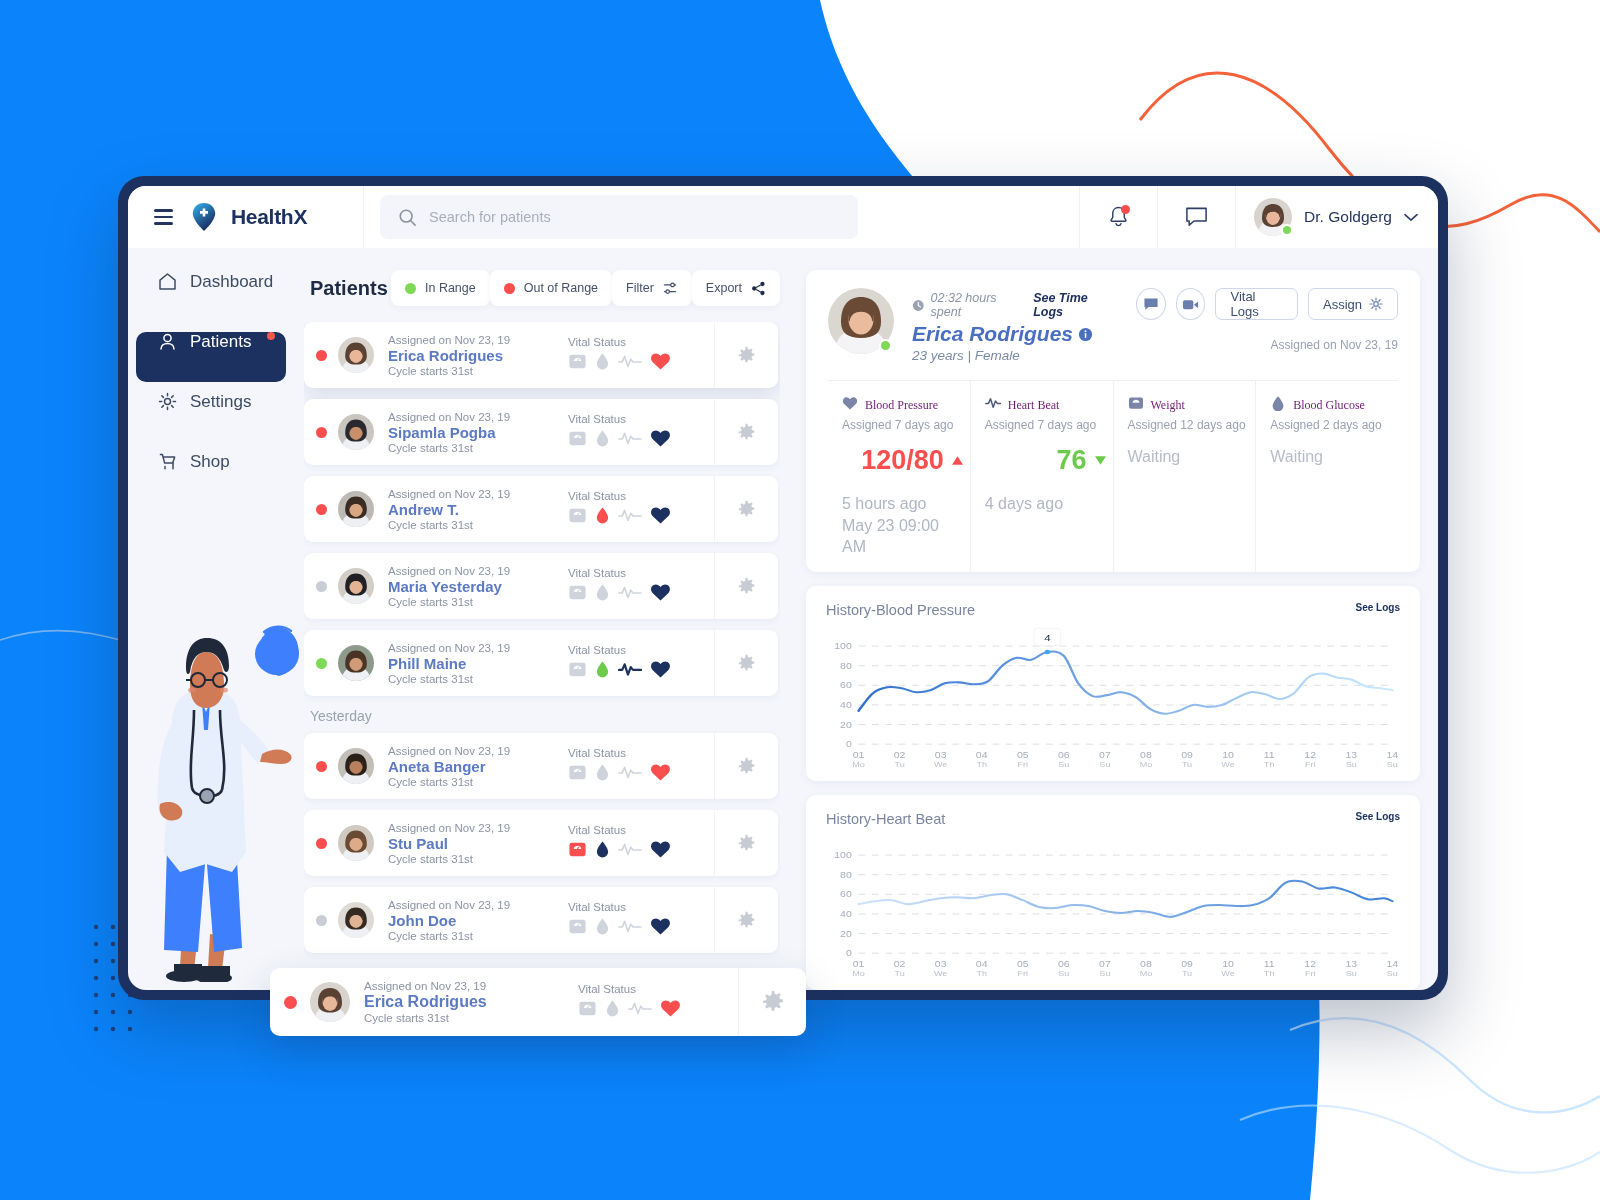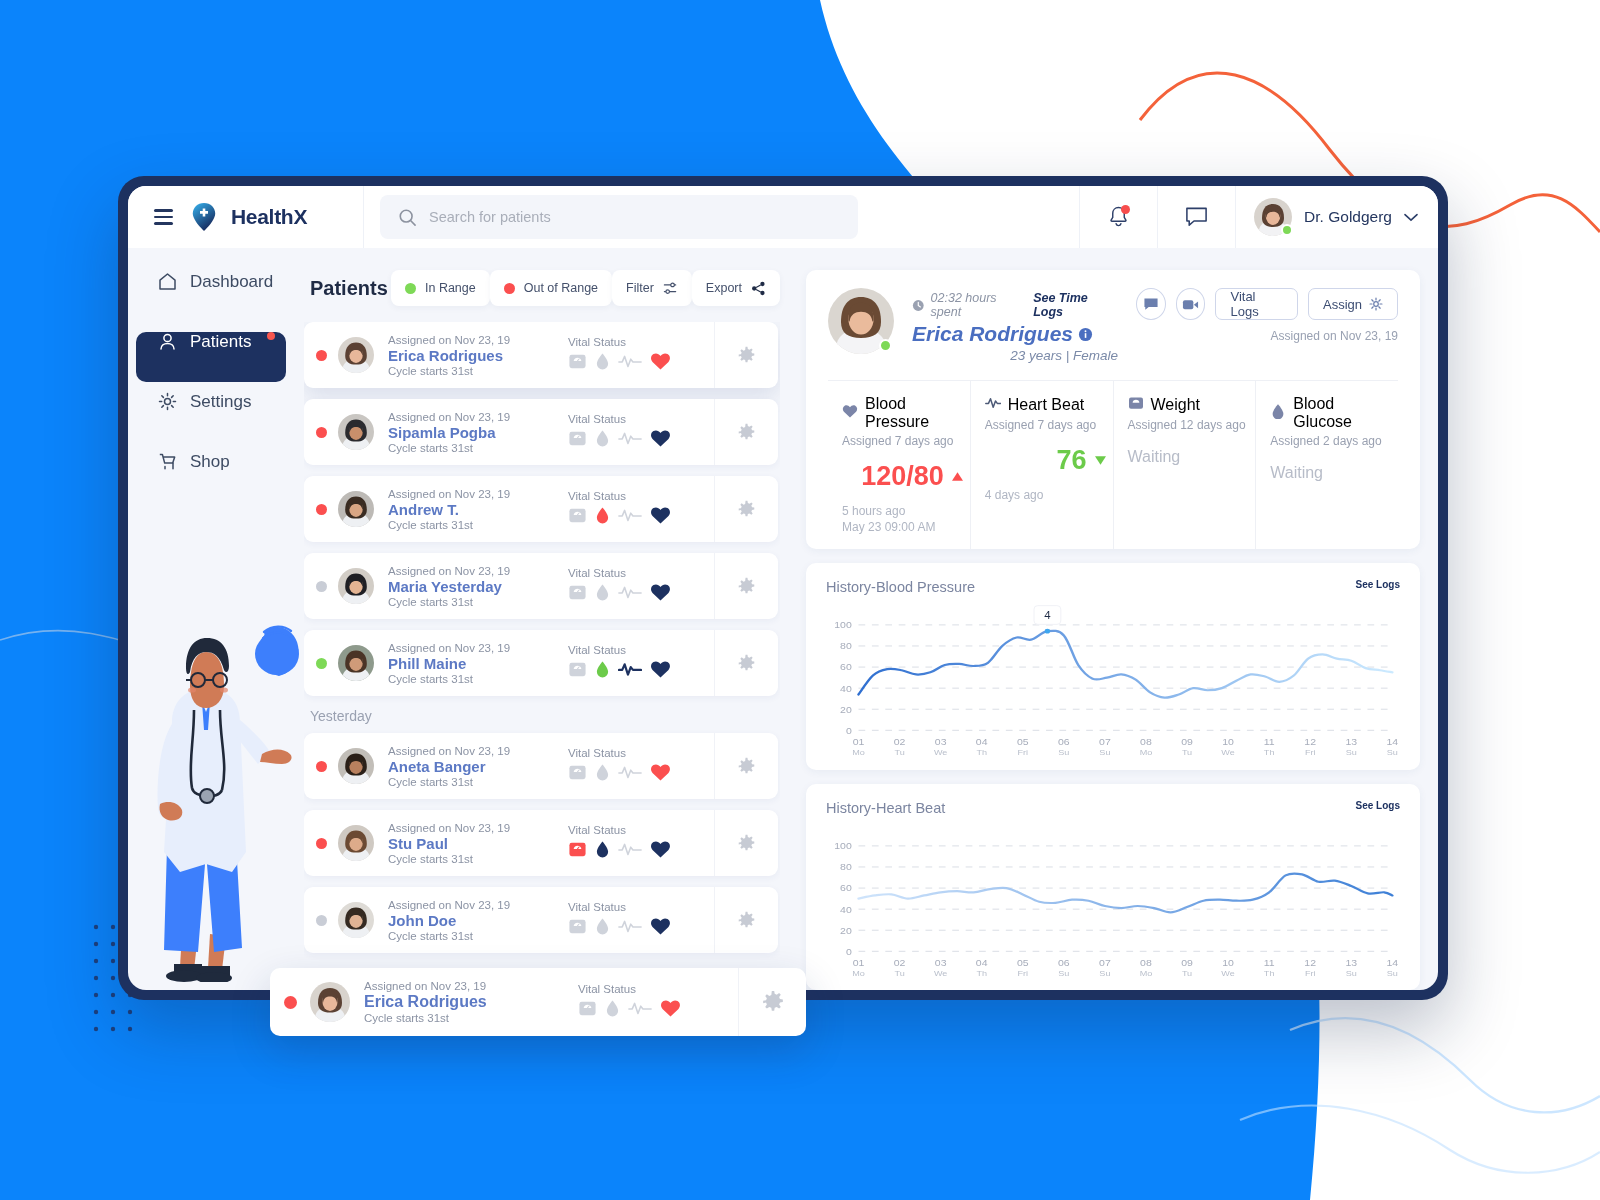--- a/index.html
+++ b/index.html
@@ -127,37 +127,37 @@
 
   .pat-head { padding: 18px 22px 0 22px; }
   .ph-top { display: flex; align-items: flex-start; gap: 18px; }
   .ph-av { position: relative; width: 66px; height: 66px; flex: 0 0 66px; }
   .ph-av .ph { width: 66px; height: 66px; border-radius: 50%; overflow: hidden; }
   .ph-av .onl { position: absolute; right: 2px; bottom: 2px; width: 13px; height: 13px; border-radius: 50%; background: #7ed957; border: 2px solid #fff; }
   .ph-meta { padding-top: 3px; font-style: italic; }
   .ph-hours { font-size: 12.5px; color: #8b93a4; display: flex; align-items: center; gap: 6px; }
   .ph-timelogs { color: #1d3160; font-weight: bold; cursor: pointer; }
   .ph-name { font-size: 21px; font-weight: bold; color: #4a6ec0; display: flex; align-items: center; gap: 5px; margin: 3px 0 2px; }
-  .ph-sub { font-size: 13.5px; color: #7b8aa8; text-align: right; }
-  .ph-actions { margin-left: auto; display: flex; flex-direction: column; align-items: flex-end; gap: 9px; }
+  .ph-sub { font-size: 13.5px; color: #7b8aa8; }
+  .ph-actions { margin-left: auto; display: flex; flex-direction: column; align-items: flex-end; gap: 18px; }
   .ph-btn-row { display: flex; align-items: center; gap: 10px; }
   .circ-btn { width: 32px; height: 32px; border-radius: 50%; border: 1.4px solid #cfd6ea; display: flex; align-items: center; justify-content: center; cursor: pointer; background: #fff; }
   .out-btn { height: 32px; border: 1.4px solid #cfd6ea; border-radius: 7px; display: flex; align-items: center; gap: 7px; padding: 0 14px; font-size: 13px; color: #3c4d72; cursor: pointer; background: #fff; }
   .ph-assigned { font-size: 12px; color: #99a1b2; }
 
   .vitals-row { display: flex; border-top: 1px solid #eef0f5; margin-top: 17px; }
   .vcell { flex: 1; padding: 14px 6px 14px 14px; border-right: 1px solid #eef0f5; }
   .vcell:last-child { border-right: 0; }
-  .v-title { display: flex; align-items: center; gap: 7px; font-size: 16px; color: #000000; }
+  .v-title { display: flex; align-items: center; gap: 7px; font-size: 12px; color: #701a75; font-family: Liberation Serif, serif; }
   .v-assigned { font-size: 12px; color: #9aa1b1; margin-top: 3px; }
   .v-value { font-size: 27px; font-weight: bold; margin-top: 13px; display: flex; align-items: center; gap: 7px; justify-content: flex-end; }
   .v-value.red { color: #fb4f4f; }
   .v-value.green { color: #6ccb4a; }
   .v-wait { font-size: 16px; color: #b7bcc8; margin-top: 16px; }
-  .v-foot { font-size: 12px; color: #b0b6c3; margin-top: 11px; line-height: 1.35; }
+  .v-foot { font-size: 16px; color: #b0b6c3; margin-top: 17px; line-height: 1.35; }
 
   .chart-card { padding: 16px 20px 10px 20px; flex: 1; display: flex; flex-direction: column; min-height: 0; }
   .chart-head { display: flex; align-items: flex-start; margin-bottom: 4px; }
   .chart-title { font-size: 14.5px; color: #7b85a0; }
   .see-logs { margin-left: auto; font-size: 10px; font-weight: bold; color: #1d3160; cursor: pointer; }
   .chart-svg { width: 100%; flex: 1; min-height: 0; display: block; }
   .ax-lbl { font-size: 11px; fill: #a7adbb; font-family: "Liberation Sans", sans-serif; }
   .ax-day { font-size: 9.5px; fill: #b9bfcb; font-family: "Liberation Sans", sans-serif; }
 
   

